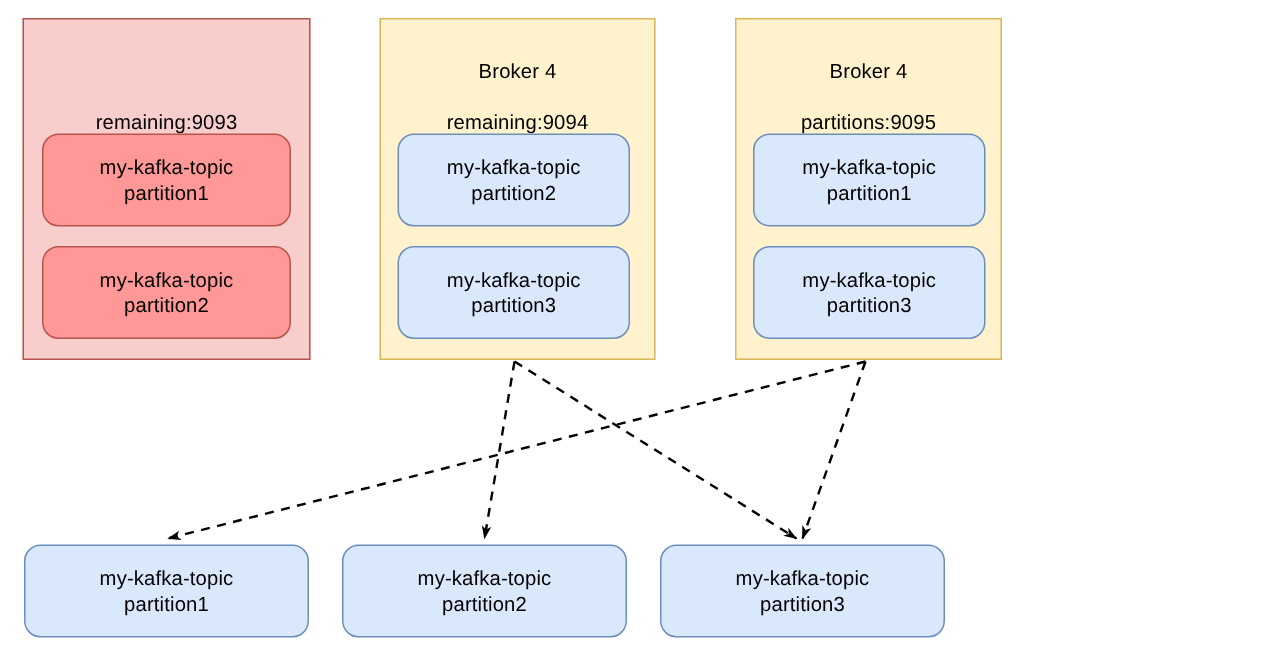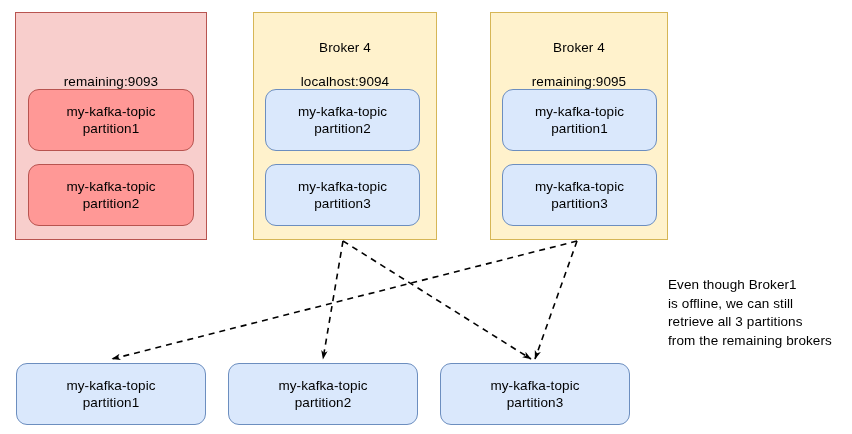--- a/index.html
+++ b/index.html
@@ -103,36 +103,36 @@
     <span class="l2">partition1</span>
   </div>
   <div class="partition" style="left:28px; top:164px; width:166px; height:62px; background:#ff9896; border-color:#b85450;">
     <span class="l1">my-kafka-topic</span>
     <span class="l2">partition2</span>
   </div>
 
   <div class="broker" style="left:253px; top:12px; width:184px; height:228px; background:#fff2cc; border-color:#d6b656;">
     <div class="broker-title">
       <span>Broker 4</span><br>
-      <span>localhost:9094</span>
+      <span>remaining:9094</span>
     </div>
   </div>
   <div class="partition" style="left:265px; top:89px; width:155px; height:62px; background:#dae8fc; border-color:#6c8ebf;">
     <span class="l1">my-kafka-topic</span>
     <span class="l2">partition2</span>
   </div>
   <div class="partition" style="left:265px; top:164px; width:155px; height:62px; background:#dae8fc; border-color:#6c8ebf;">
     <span class="l1">my-kafka-topic</span>
     <span class="l2">partition3</span>
   </div>
 
   <div class="broker" style="left:490px; top:12px; width:178px; height:228px; background:#fff2cc; border-color:#d6b656;">
     <div class="broker-title">
       <span>Broker 4</span><br>
-      <span>remaining:9095</span>
+      <span>partitions:9095</span>
     </div>
   </div>
   <div class="partition" style="left:502px; top:89px; width:155px; height:62px; background:#dae8fc; border-color:#6c8ebf;">
     <span class="l1">my-kafka-topic</span>
     <span class="l2">partition1</span>
   </div>
   <div class="partition" style="left:502px; top:164px; width:155px; height:62px; background:#dae8fc; border-color:#6c8ebf;">
     <span class="l1">my-kafka-topic</span>
     <span class="l2">partition3</span>
   </div>
@@ -143,24 +143,20 @@
   </div>
   <div class="result-box" style="left:228px; top:363px; width:190px; height:62px;">
     <span class="l1">my-kafka-topic</span>
     <span class="l2">partition2</span>
   </div>
   <div class="result-box" style="left:440px; top:363px; width:190px; height:62px;">
     <span class="l1">my-kafka-topic</span>
     <span class="l2">partition3</span>
   </div>
 
-  <div class="note" style="left:668px; top:276px; width:184px;">Even though Broker1
-is offline, we can still
-retrieve all 3 partitions
-from the remaining brokers</div>
 
   <svg id="arrows" viewBox="0 0 852 434">
     <defs>
       <marker id="ah" markerWidth="10" markerHeight="10" refX="8.5" refY="3.2" orient="auto" markerUnits="userSpaceOnUse">
         <path d="M0,0 L9,3.2 L0,6.4 L2.4,3.2 z" fill="#000000"></path>
       </marker>
     </defs>
 
     <line x1="577" y1="241" x2="112" y2="359" stroke="#000000" stroke-width="1.6" stroke-dasharray="6 5" marker-end="url(#ah)"></line>
 

